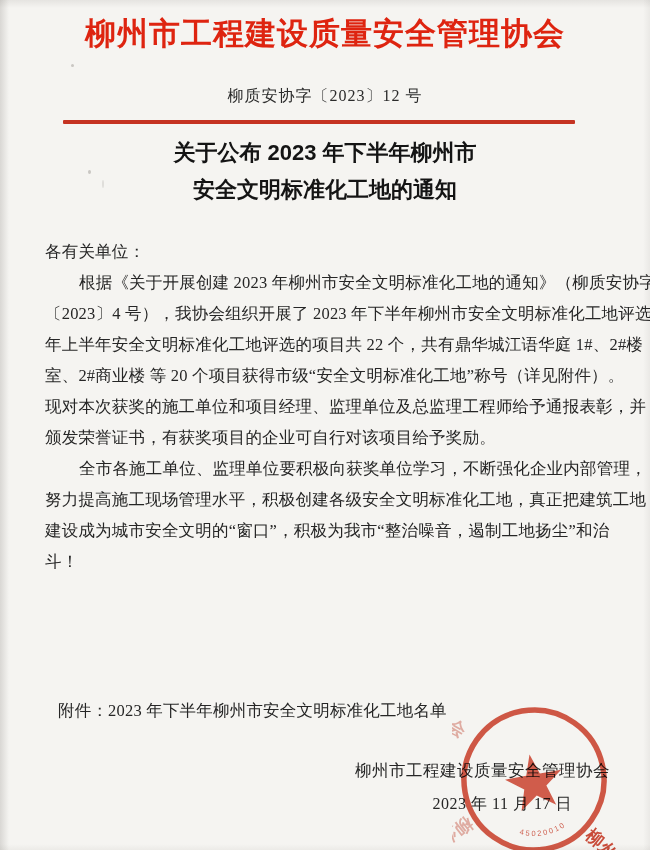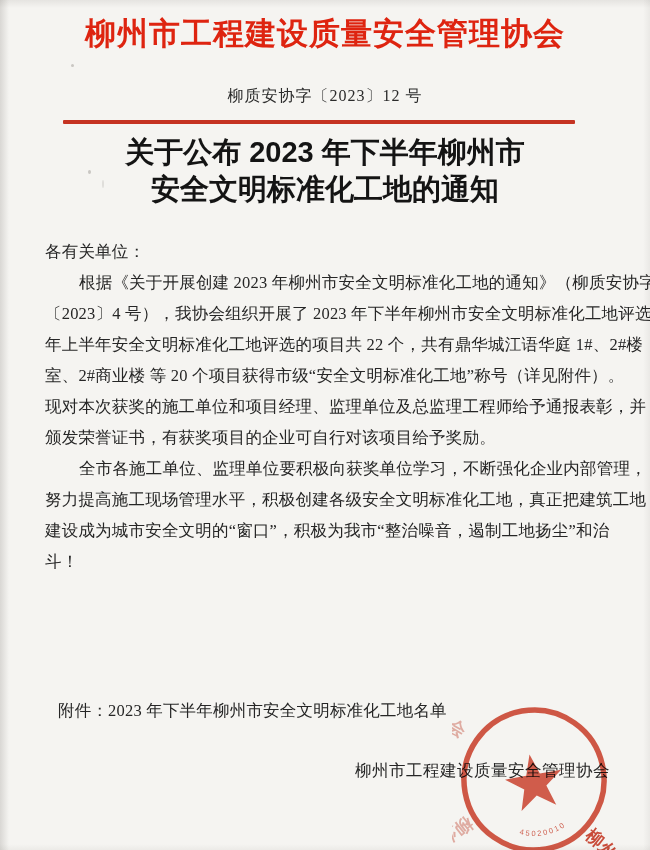--- a/index.html
+++ b/index.html
@@ -42,21 +42,21 @@
     width: 512px; height: 4px;
     background: #c53322;
     border-radius: 1px;
   }
   .doc-title {
     position: absolute;
     top: 134px; left: 0; width: 100%;
     text-align: center;
     font-family: "Liberation Sans", sans-serif;
     font-weight: bold;
-    font-size: 29px;
+    font-size: 22px;
     line-height: 37px;
     color: #141414;
   }
   .body-text {
     position: absolute;
     left: 45px; top: 236px;
     width: 565px;
     font-size: 16.5px;
     line-height: 31px;
     letter-spacing: 0.2px;
@@ -120,20 +120,21 @@
       <div class="line">颁发荣誉证书，有获奖项目的企业可自行对该项目给予奖励。</div>
       <div class="line indent">全市各施工单位、监理单位要积极向获奖单位学习，不断强化企业内部管理，</div>
       <div class="line">努力提高施工现场管理水平，积极创建各级安全文明标准化工地，真正把建筑工地</div>
       <div class="line">建设成为城市安全文明的“窗口”，积极为我市“整治噪音，遏制工地扬尘”和治</div>
       <div class="line">斗！</div>
     </div>
 
   <div class="attachment">附件：2023 年下半年柳州市安全文明标准化工地名单</div>
 
   <div class="sign-org">柳州市工程建设质量安全管理协会</div>
+  <div class="sign-date">2023 年 11 月 17 日</div>
 
   <svg class="seal" viewBox="0 0 164 164" xmlns="http://www.w3.org/2000/svg">
     <defs>
       <path id="sealTextArc" d="M 82 136 A 54 54 0 1 1 81.9 136.01" fill="none"></path>
       <path id="sealCodeArc" d="M 46 124.9 A 56 56 0 0 0 118 124.9" fill="none"></path>
     </defs>
     <g transform="rotate(-10 82 82)">
       <circle cx="82" cy="82" r="70" fill="none" stroke="#cf3a24" stroke-width="5.5" opacity="0.9"></circle>
       <polygon points="82,56 88.9,76.5 110.5,76.7 93.2,89.6 99.6,110.3 82,97.8 64.4,110.3 70.8,89.6 53.5,76.7 75.1,76.5" fill="#cf3a24" opacity="0.88"></polygon>
       <text font-family="Liberation Sans, sans-serif" font-size="17.5" font-weight="bold" fill="#cb3520" opacity="0.95">

